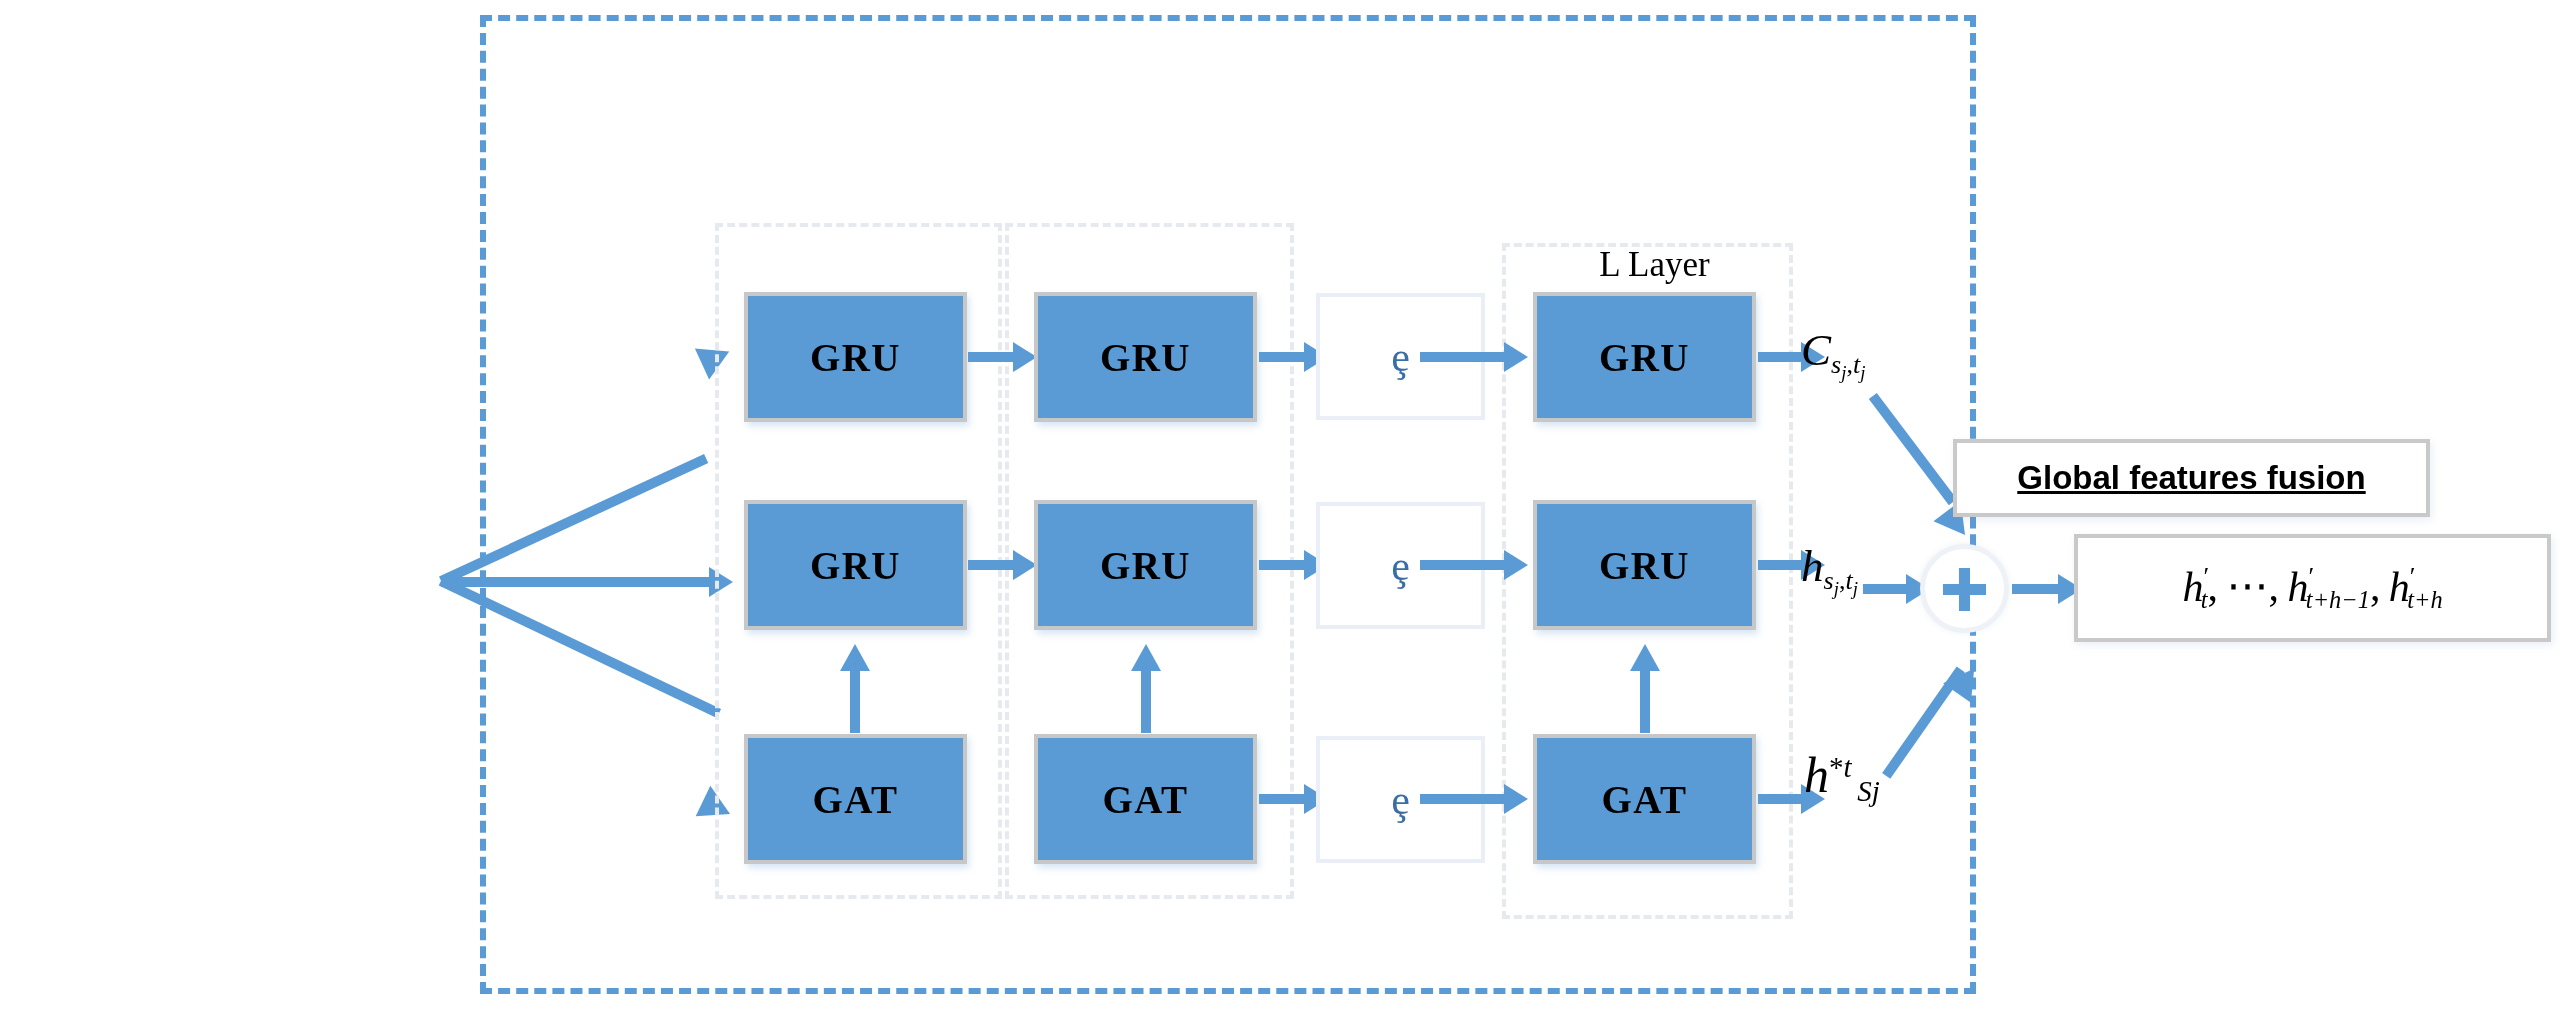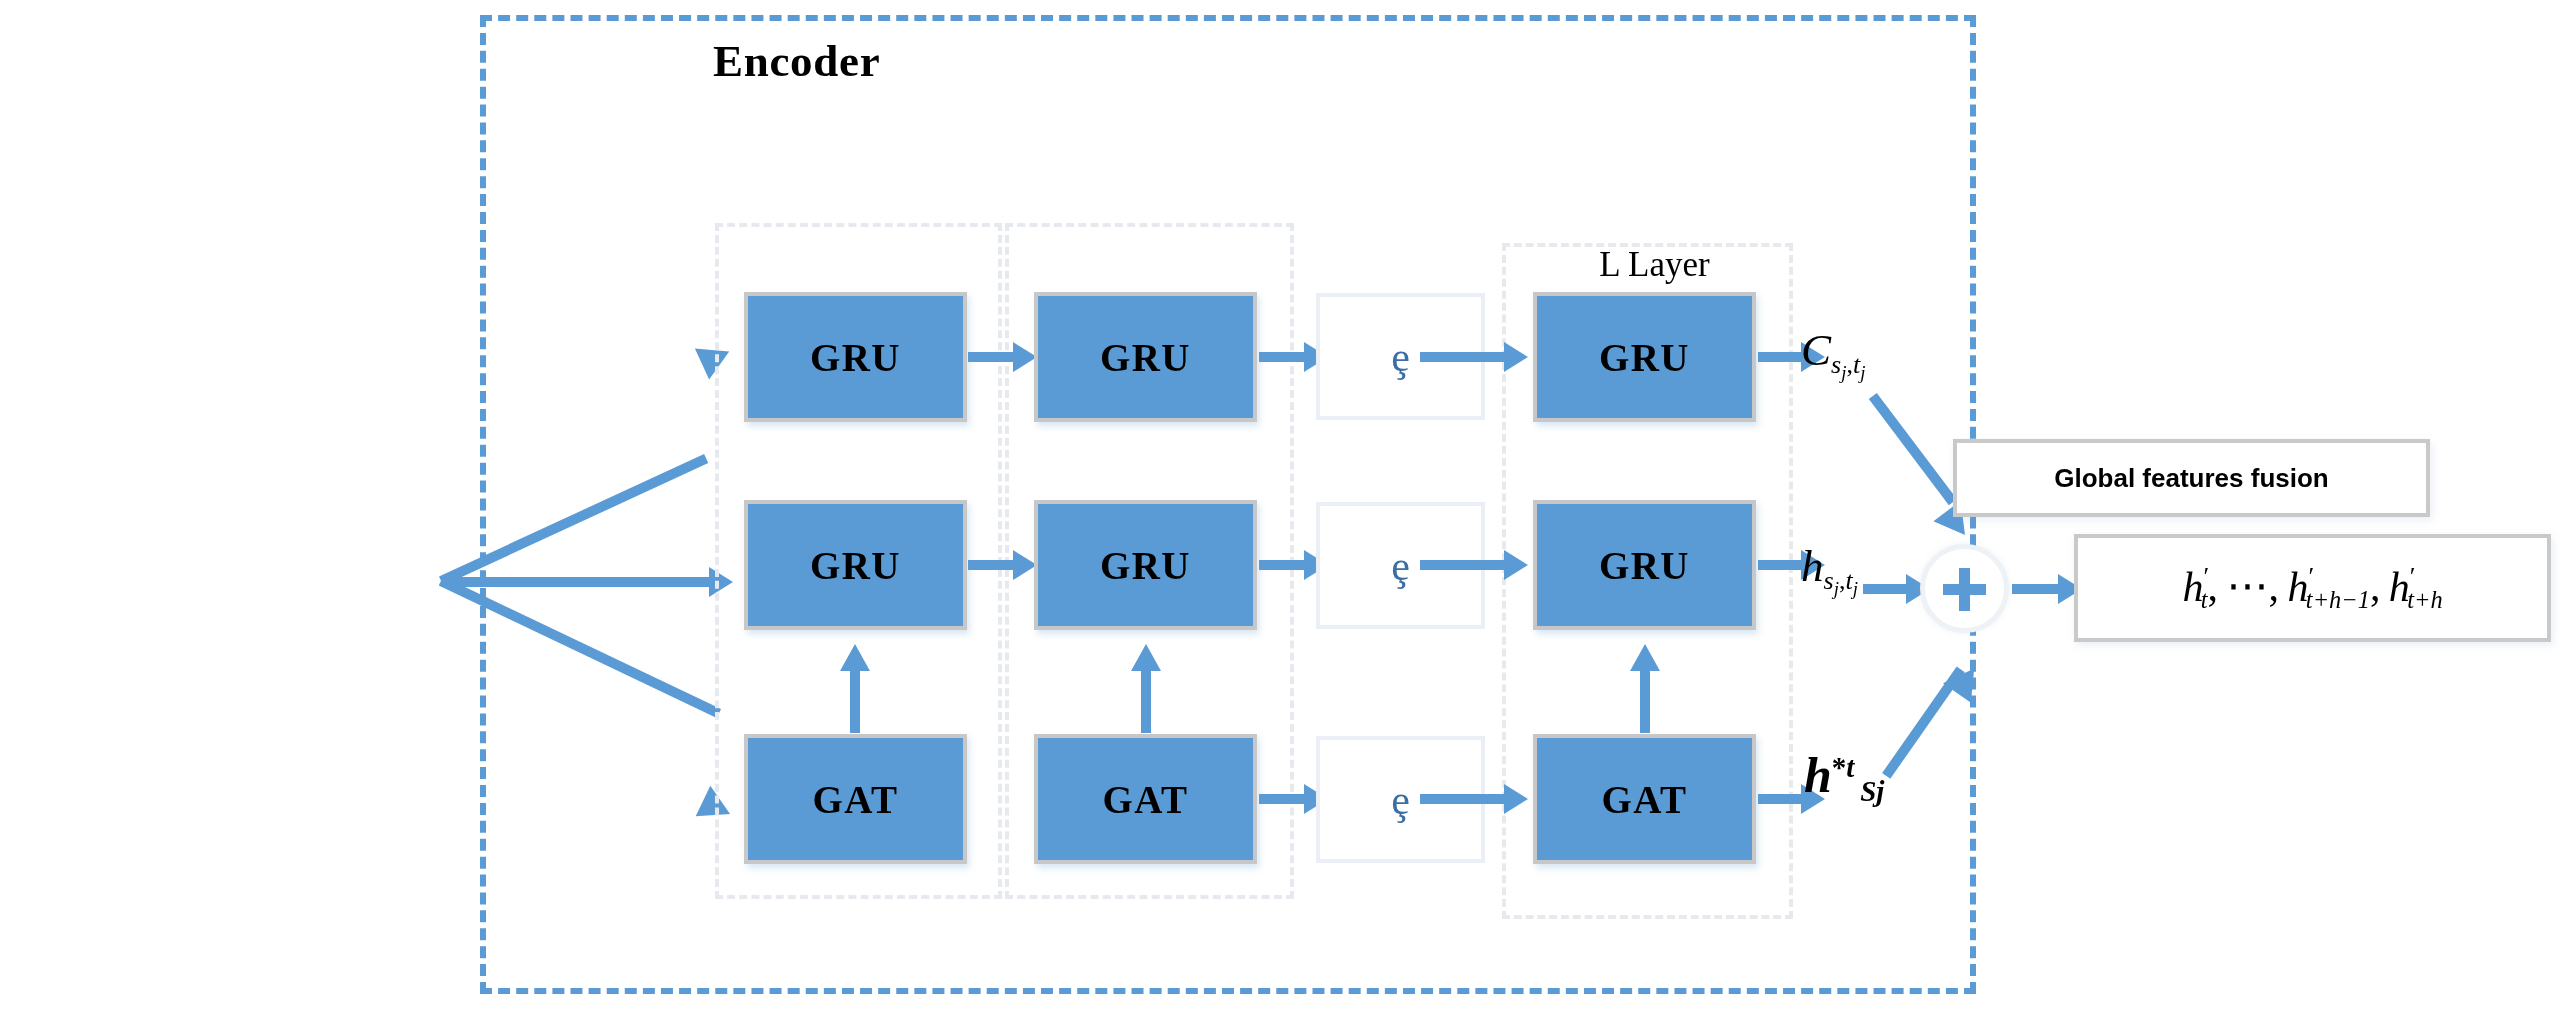--- a/index.html
+++ b/index.html
@@ -108,23 +108,24 @@
     justify-content: center;
     box-shadow: 2px 3.4px 8px rgba(120,150,190,0.16);
   }
   #input-box   { left: 24px;   top: 522px; width: 414px;  height: 118px; }
   #output-box  { left: 2074px; top: 534px; width: 477px;  height: 108px; }
   #fusion-box  { left: 1953px; top: 439px; width: 477px;  height: 78px; }
 
   #fusion-box .fusion-text {
     font-family: "Liberation Sans", sans-serif;
     font-weight: bold;
-    font-size: 26px;
+    font-size: 33px;
     color: #000000;
     white-space: nowrap;
+    text-decoration: underline;
   }
 
   
   .math {
     font-family: "Liberation Serif", serif;
     font-style: italic;
     color: #000000;
     white-space: nowrap;
     line-height: 1;
   }
@@ -133,21 +134,21 @@
   .math sup  { font-size: 0.58em; font-style: italic; vertical-align: 0.52em; }
   .math sub sub { font-size: 0.72em; vertical-align: -0.3em; }
 
   #input-box .math   { font-size: 46px; }
   #output-box .math  { font-size: 42px; }
 
   
   .out-label { font-family: "Liberation Serif", serif; font-style: italic; color:#000; white-space: nowrap; }
   #label-c   { left: 1801px; top: 328px;  font-size: 45px; }
   #label-h   { left: 1801px; top: 544px;  font-size: 45px; }
-  #label-hstar { left: 1804px; top: 750px; font-size: 50px; font-weight: bold; }
+  #label-hstar { left: 1804px; top: 750px; font-size: 50px; font-weight: normal; }
 
   
   #plus-node {
     left: 1920px;
     top: 544px;
     width: 89px;
     height: 89px;
     border-radius: 50%;
     background: #ffffff;
     border: 5.4px solid #eef1f6;
@@ -190,21 +191,20 @@
     border-left: 30px solid #5b9bd5;
     transform-origin: 0 50%;
   }
 </style>
 </head>
 <body>
 
 <div id="stage">
 
   <div class="abs" id="encoder-box"></div>
-  <div class="abs" id="encoder-title">Encoder</div>
 
 
   <div class="diag" style="left:441px; top:576px; width:292px; transform: rotate(-24.8deg);"></div>
   <div class="diag-head" style="left:702px; top:347px; transform: rotate(-24.8deg);"></div>
 
   <div class="arrow-h" style="left:441px; top:567px; width:292px;">
     <div class="shaft" style="width:269px;"></div>
     <div class="head" style="left:268px;"></div>
   </div>
 

